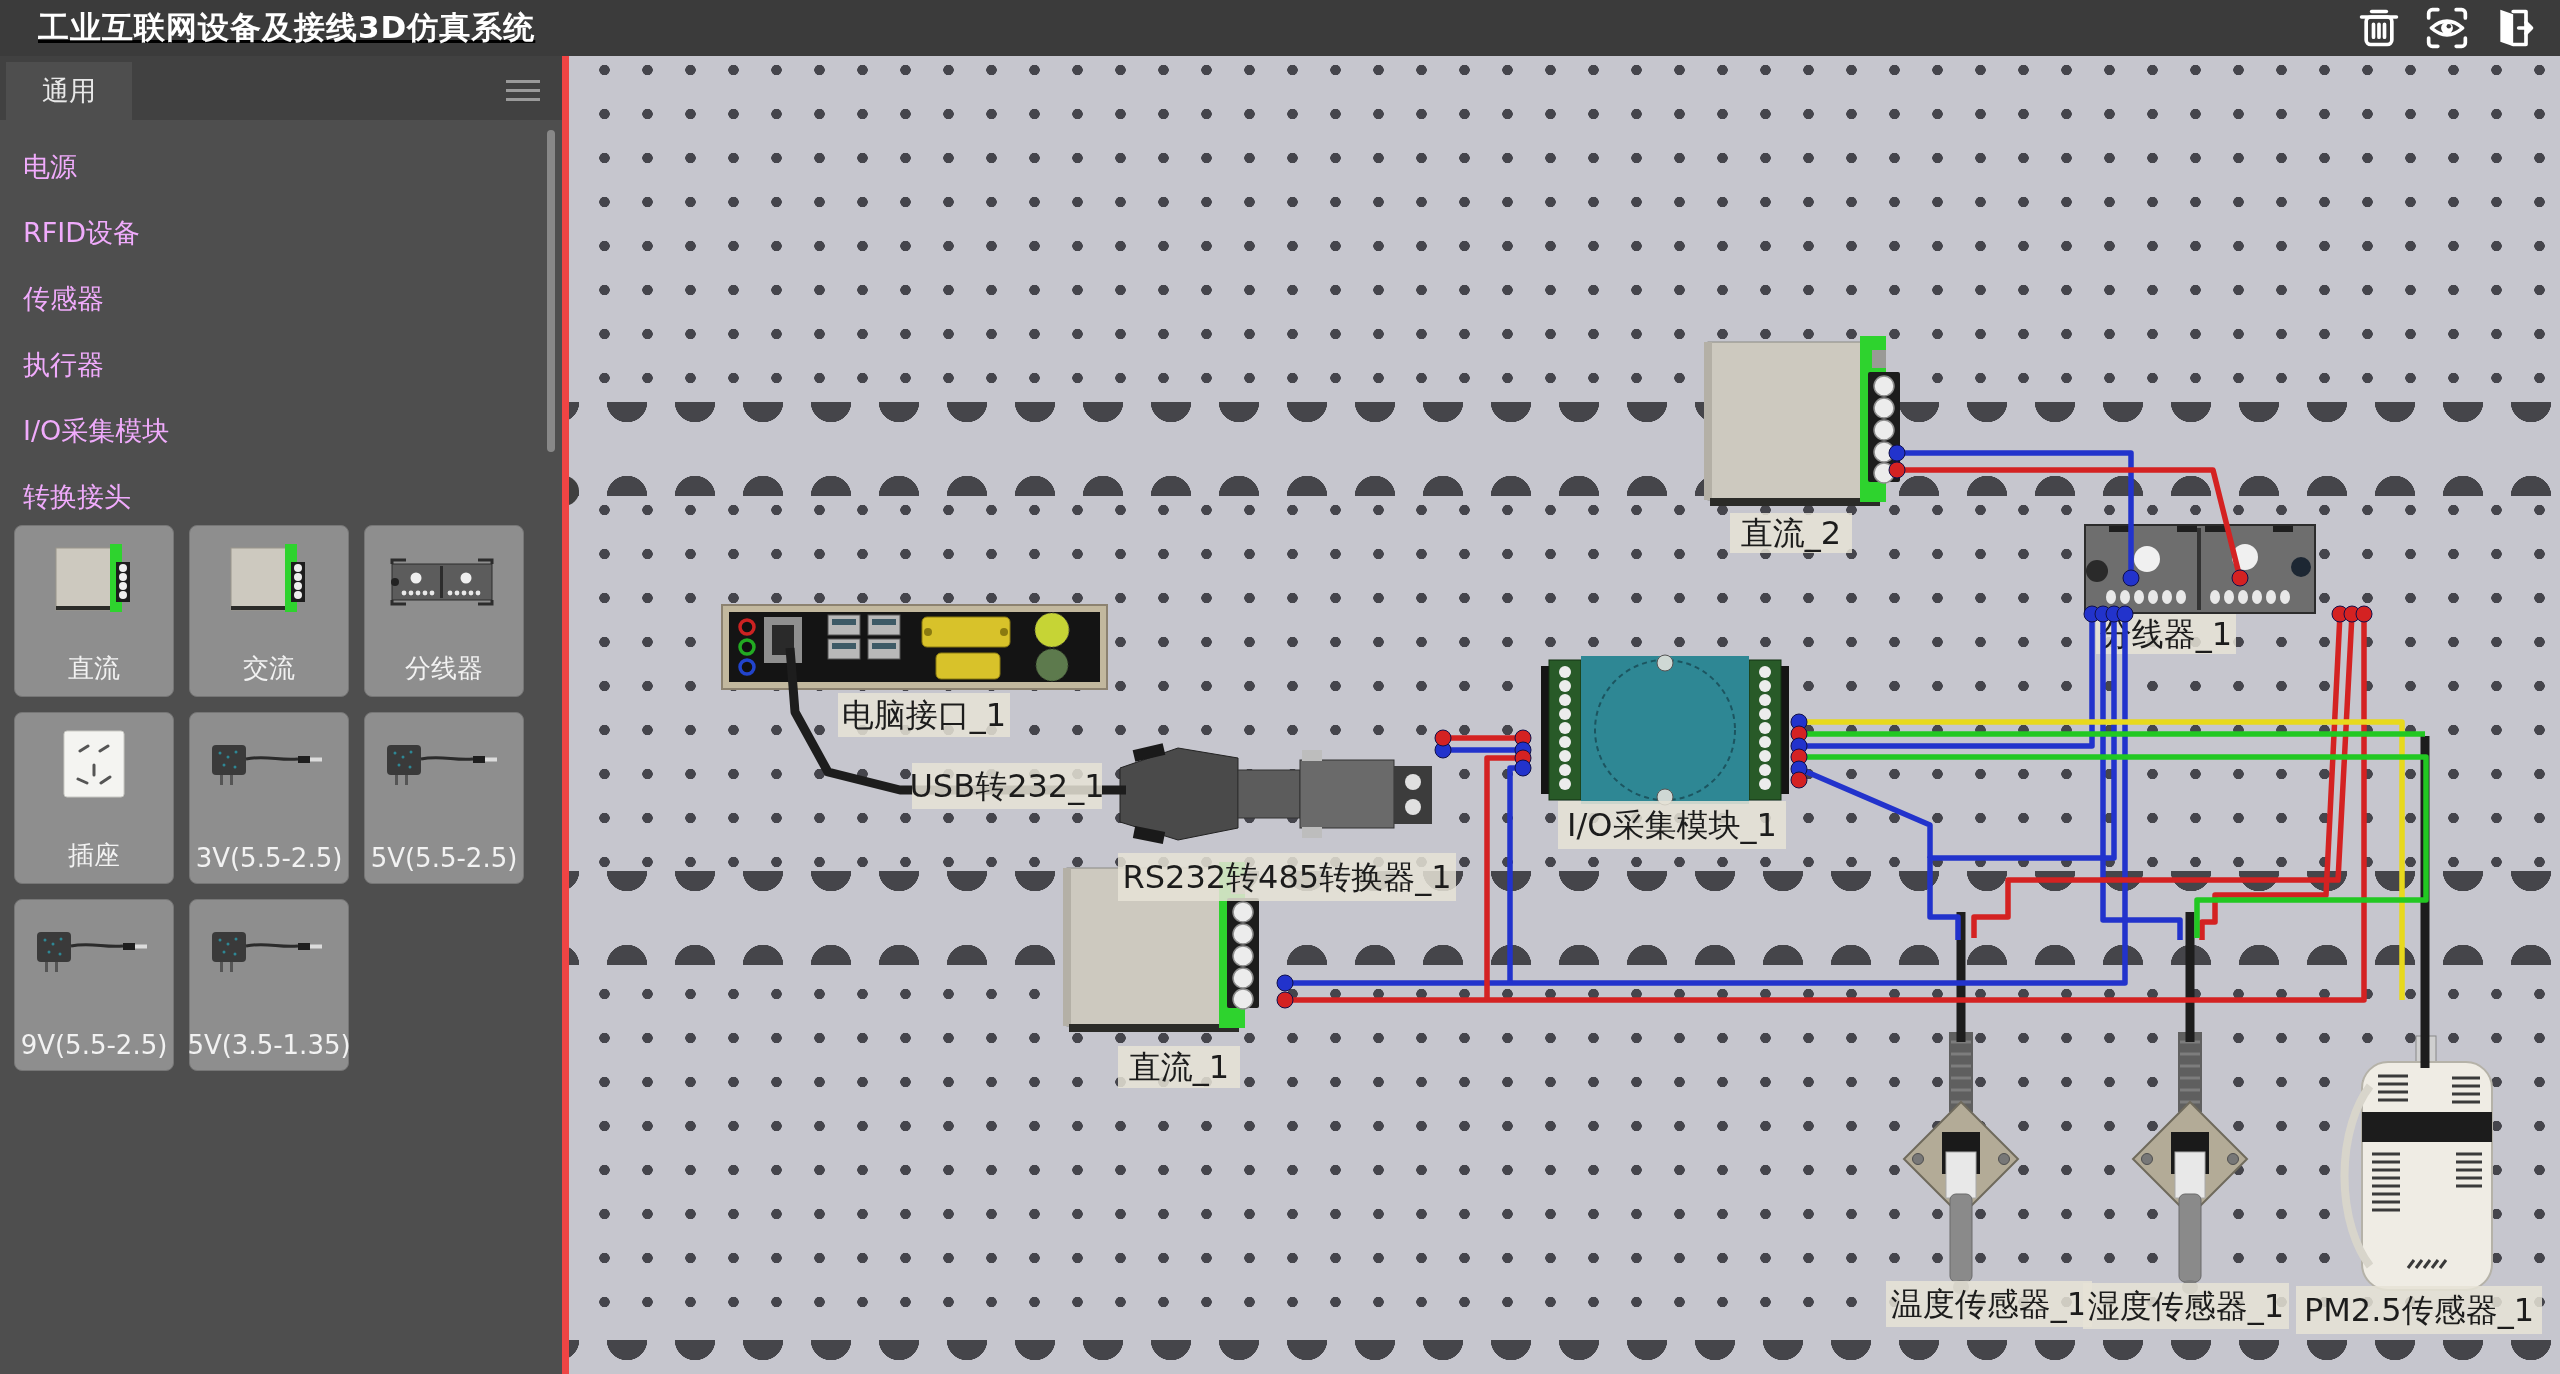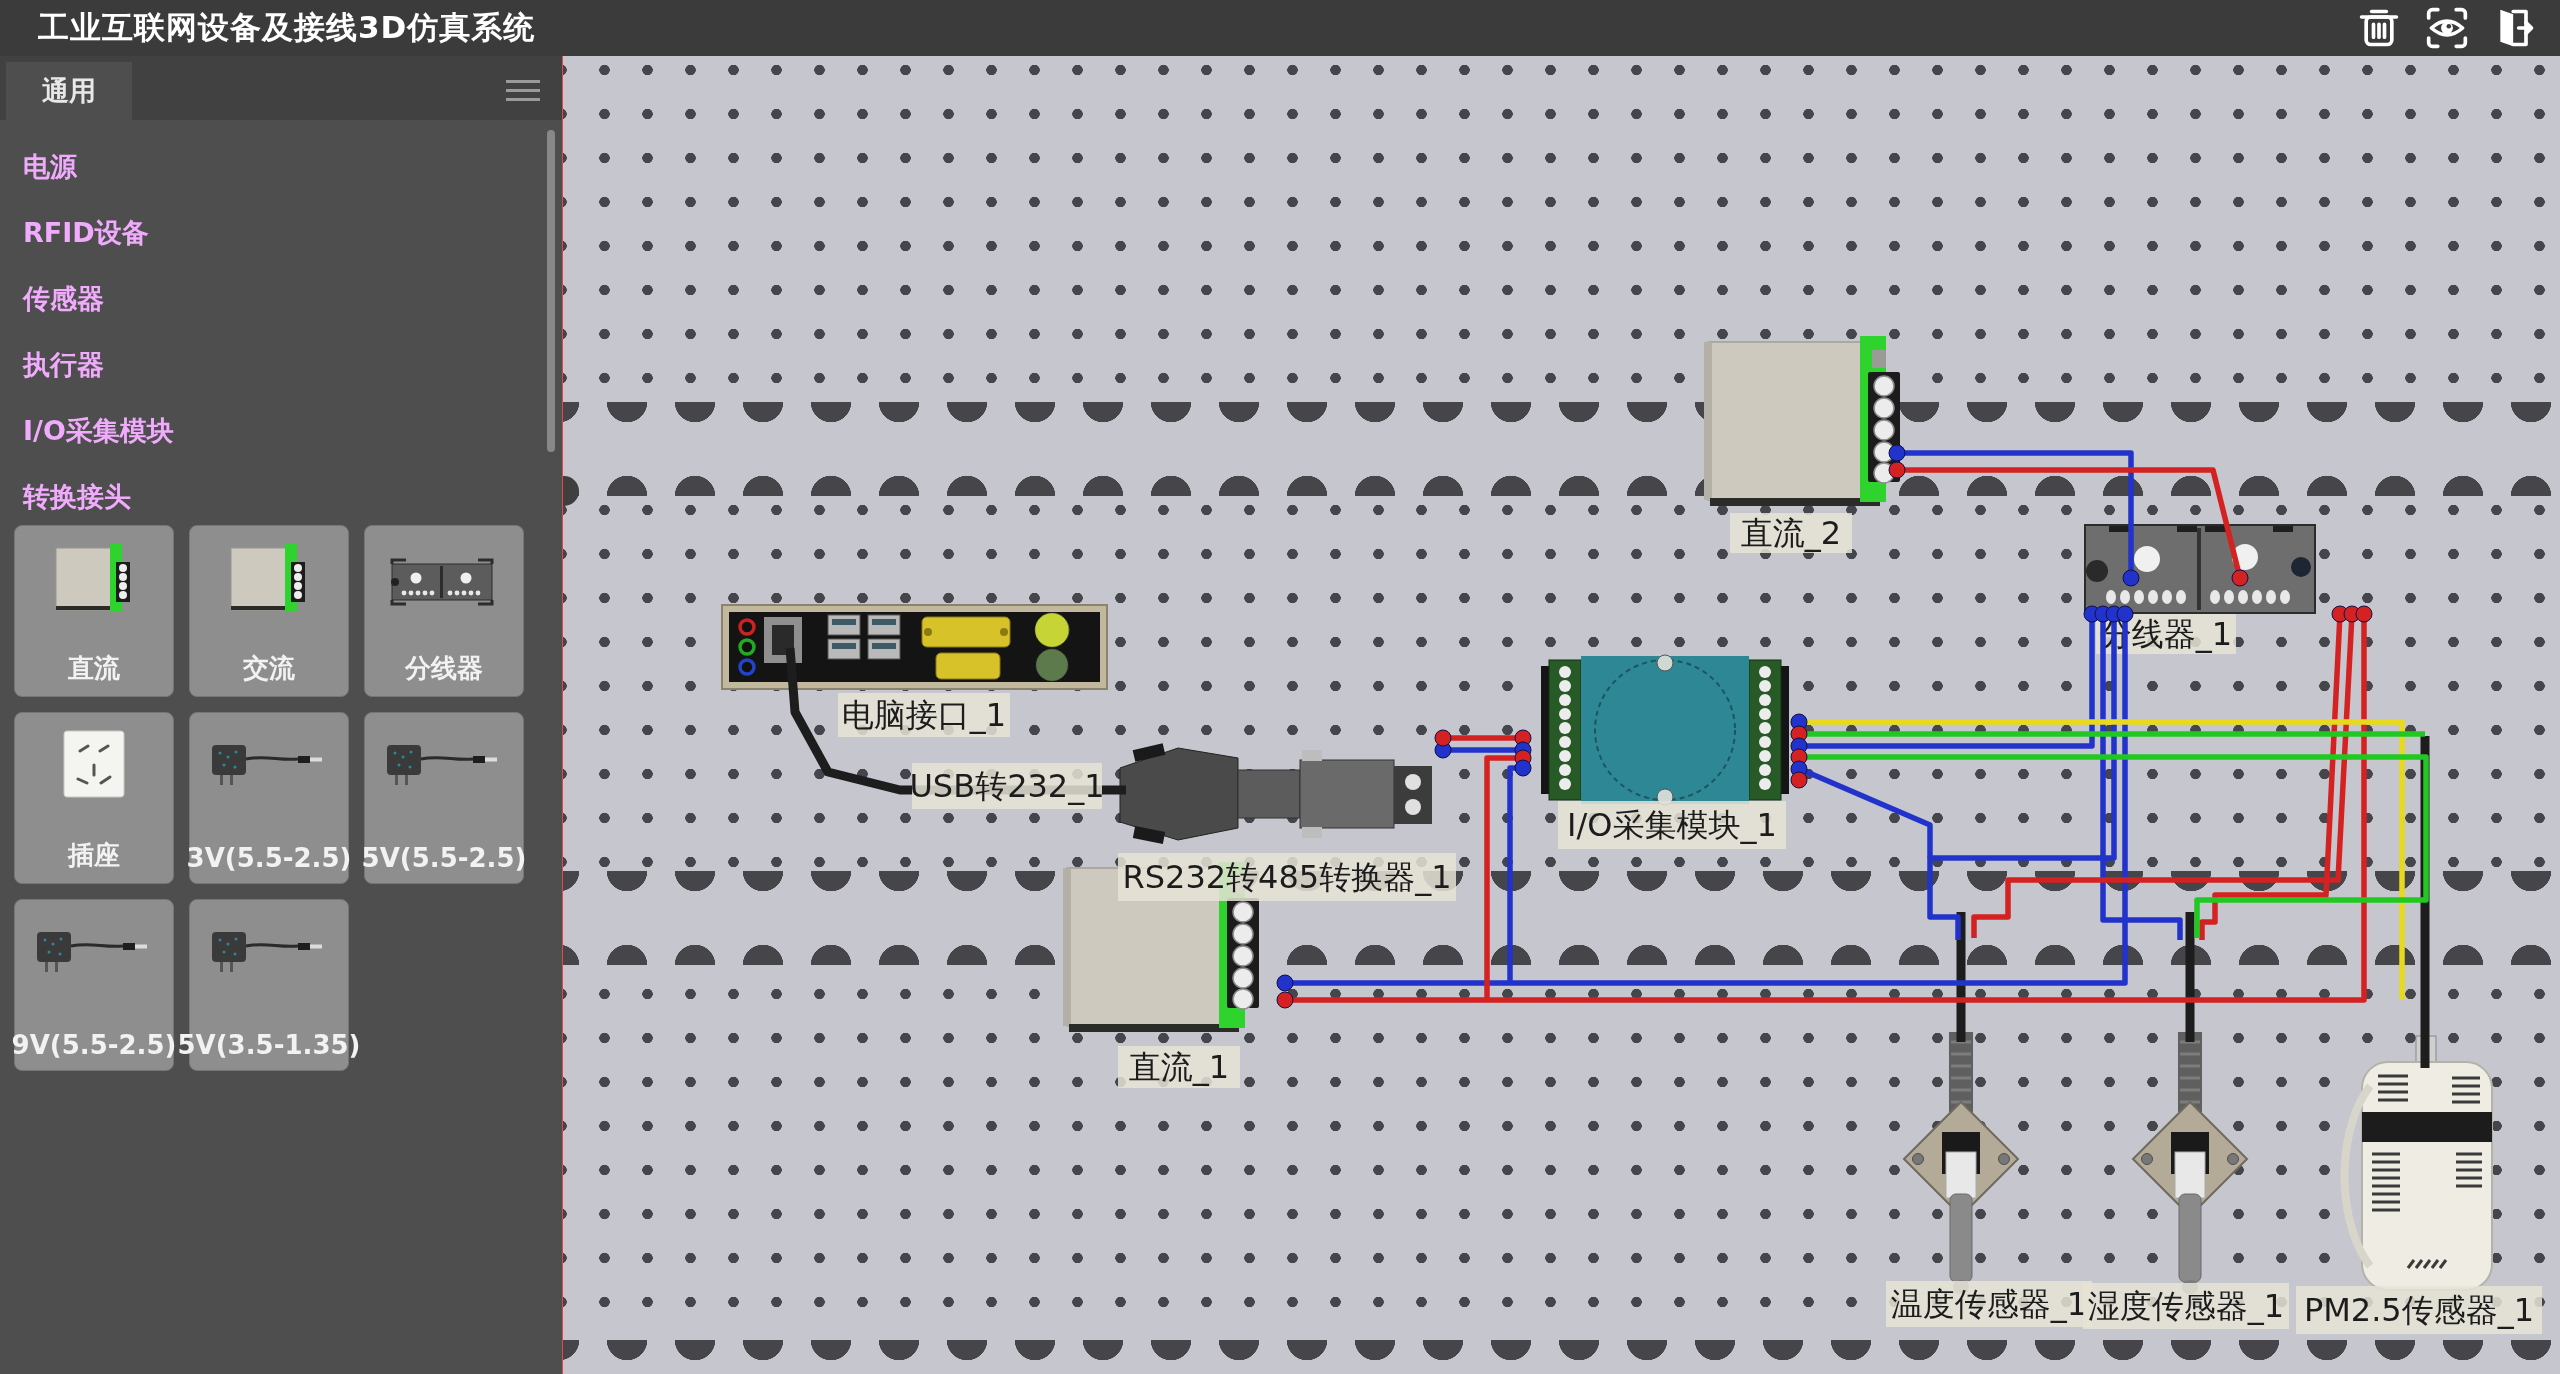--- a/index.html
+++ b/index.html
@@ -1,26 +1,26 @@
 <!DOCTYPE html>
 <html><head>
 <meta charset="utf-8">
 <style>
   html,body{margin:0;padding:0;width:2560px;height:1374px;overflow:hidden;
     font-family:"DejaVu Sans","Liberation Sans",sans-serif;background:#c6c6ce;}
   #topbar{position:absolute;left:0;top:0;width:2560px;height:56px;background:#3b3b3b;
-    display:flex;align-items:center;justify-content:space-between;z-index:30;}
+    display:flex;align-items:center;justify-content:space-between;z-index:30;text-decoration:underline;}
   #topbar h1{margin:0 0 0 38px;font-size:31px;font-weight:bold;color:#fff;letter-spacing:1px;}
   #toolbar{display:flex;gap:14px;margin-right:18px;}
   .tool-btn{width:54px;height:50px;display:flex;align-items:center;justify-content:center;
     background:transparent;border:none;cursor:pointer;padding:0;}
   .tool-btn svg{width:46px;height:44px;}
 
   #sidebar{position:absolute;left:0;top:56px;width:562px;height:1318px;background:#4e4e4e;
-    z-index:20;border-right:1px solid #ef4444;font-weight:bold;}
+    z-index:20;border-right:7px solid #ef4444;}
   #tabstrip{position:absolute;left:0;top:0;width:562px;height:64px;background:#414141;}
   .tab{position:absolute;left:6px;top:6px;height:58px;padding:0 36px;background:#4e4e4e;
     color:#e8e8e8;font-size:27px;display:flex;align-items:center;}
   #hamburger{position:absolute;right:22px;top:18px;width:34px;height:26px;cursor:pointer;}
   #hamburger span{display:block;height:3px;background:#9a9a9a;margin:6px 0;}
   #menu{position:absolute;left:0;top:78px;width:530px;}
   .menu-item{height:66px;line-height:66px;padding-left:23px;font-size:27px;color:#f0abfc;cursor:pointer;}
   #scroll-thumb{position:absolute;right:7px;top:74px;width:8px;height:322px;border-radius:4px;
     background:#9c9c9c;opacity:.75;}
   #palette{position:absolute;left:14px;top:469px;width:534px;display:grid;

